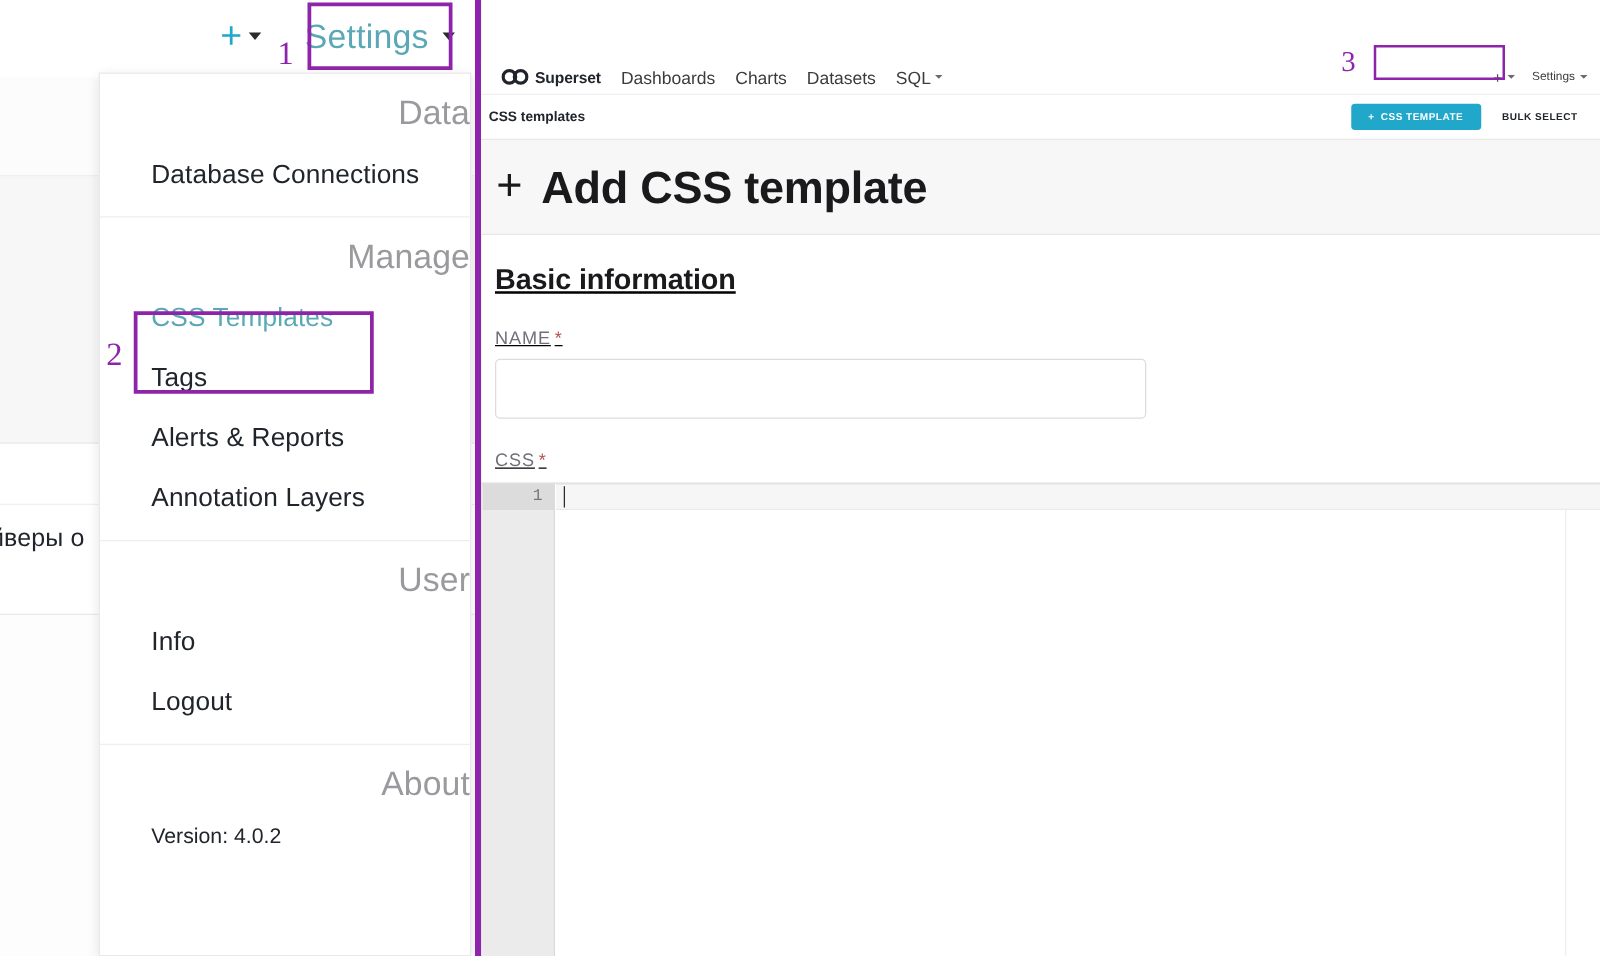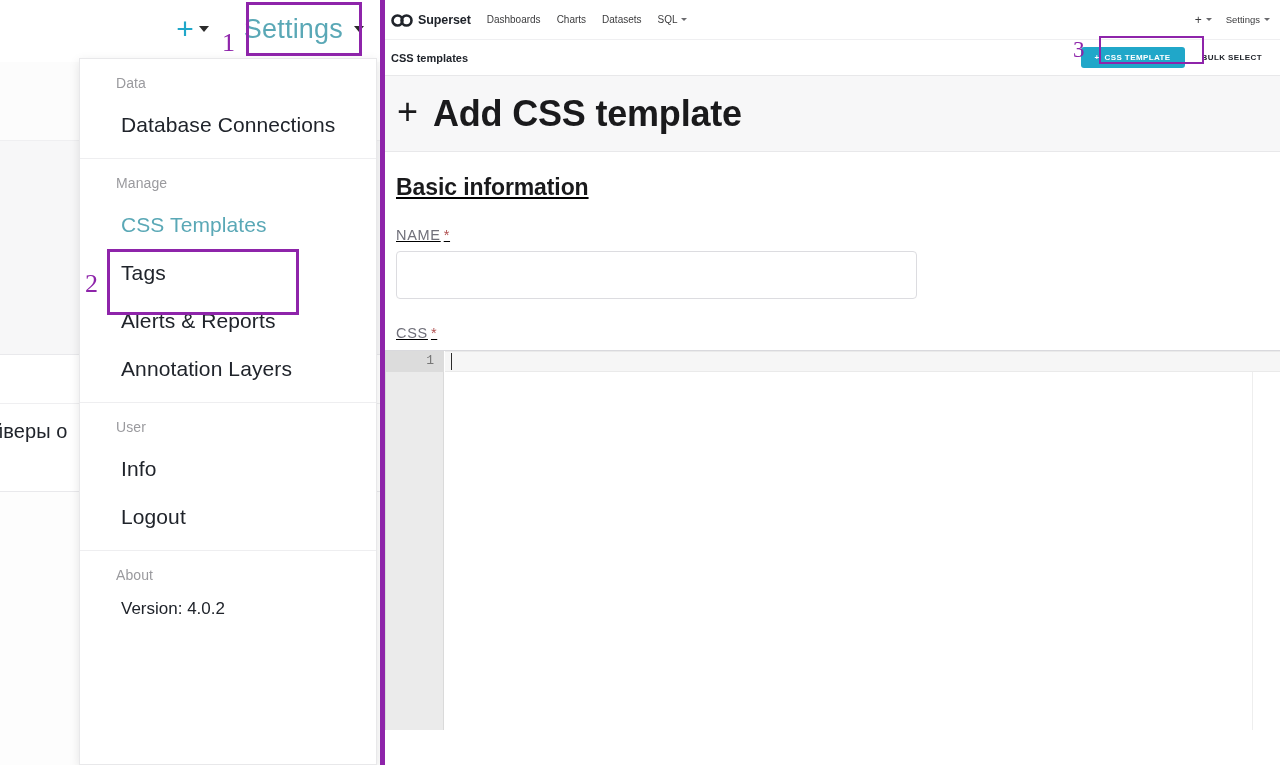--- a/index.html
+++ b/index.html
@@ -63,45 +63,45 @@
   #anno-num-3 { left: 1073px; top: 38px; font-size: 23px; }
 
   
   .dropdown {
     position: absolute; left: 79px; top: 58px; width: 298px; height: 707px;
     background: #ffffff; border: 1px solid #e8e8ea;
     box-shadow: 0 3px 10px rgba(0,0,0,.10);
     overflow: hidden;
   }
   .dd-group-title {
-    font-size: 14px; color: #9a9a9e; padding: 16px 0 10px 36px; letter-spacing: .1px;
+    font-size: 27px; color: #9a9a9e; padding: 16px 0 10px 5px; letter-spacing: .1px; text-align: right;
   }
   .dd-item {
     font-size: 21px; color: #20242b; padding: 12px 0 12px 41px;
     letter-spacing: .1px; cursor: pointer; white-space: nowrap;
   }
   .dd-item.active { color: #5aa8b6; }
   .dd-sep { height: 1px; background: #eeeef0; margin: 9px 0 0 0; }
   .dd-version { font-size: 17px; color: #20242b; padding: 6px 0 10px 41px; }
 
   
   .purple-strip { position: absolute; left: 380px; top: 0; width: 5px; height: 765px; background: #8e24aa; }
 
   
   .right-pane { position: absolute; left: 385px; top: 0; width: 895px; height: 765px; background: #ffffff; }
 
   .sup-navbar {
-    height: 40px; display: flex; align-items: center; background: #ffffff;
-    border-bottom: 1px solid #efeff1; padding-left: 6px; position: relative;
+    height: 28px; display: flex; align-items: center; background: #ffffff;
+    border-bottom: 1px solid #efeff1; padding-left: 16px; position: relative; margin-top: 48px;
   }
   .sup-logo { display: flex; align-items: center; gap: 5px; margin-right: 16px; cursor: pointer; }
   .sup-logo .mark { width: 22px; height: 13px; }
   .sup-logo .word { font-size: 12.5px; font-weight: bold; color: #20242b; letter-spacing: -.1px; }
   .sup-nav-item {
-    font-size: 10px; color: #3b3b3d; margin-right: 16px; cursor: pointer;
+    font-size: 14px; color: #3b3b3d; margin-right: 16px; cursor: pointer;
     display: flex; align-items: center; gap: 3px; white-space: nowrap;
   }
   .mini-caret {
     width: 0; height: 0; border-left: 3px solid transparent; border-right: 3px solid transparent;
     border-top: 3.5px solid #6a6a6e; display: inline-block;
   }
   .sup-nav-right { margin-left: auto; display: flex; align-items: center; gap: 14px; padding-right: 10px; }
   .sup-nav-right .ic { font-size: 12px; color: #3b3b3d; display:flex; align-items:center; gap:4px; cursor: pointer; }
   .sup-nav-right .txt { font-size: 9.5px; color: #3b3b3d; display:flex; align-items:center; gap:4px; cursor: pointer; }
 

